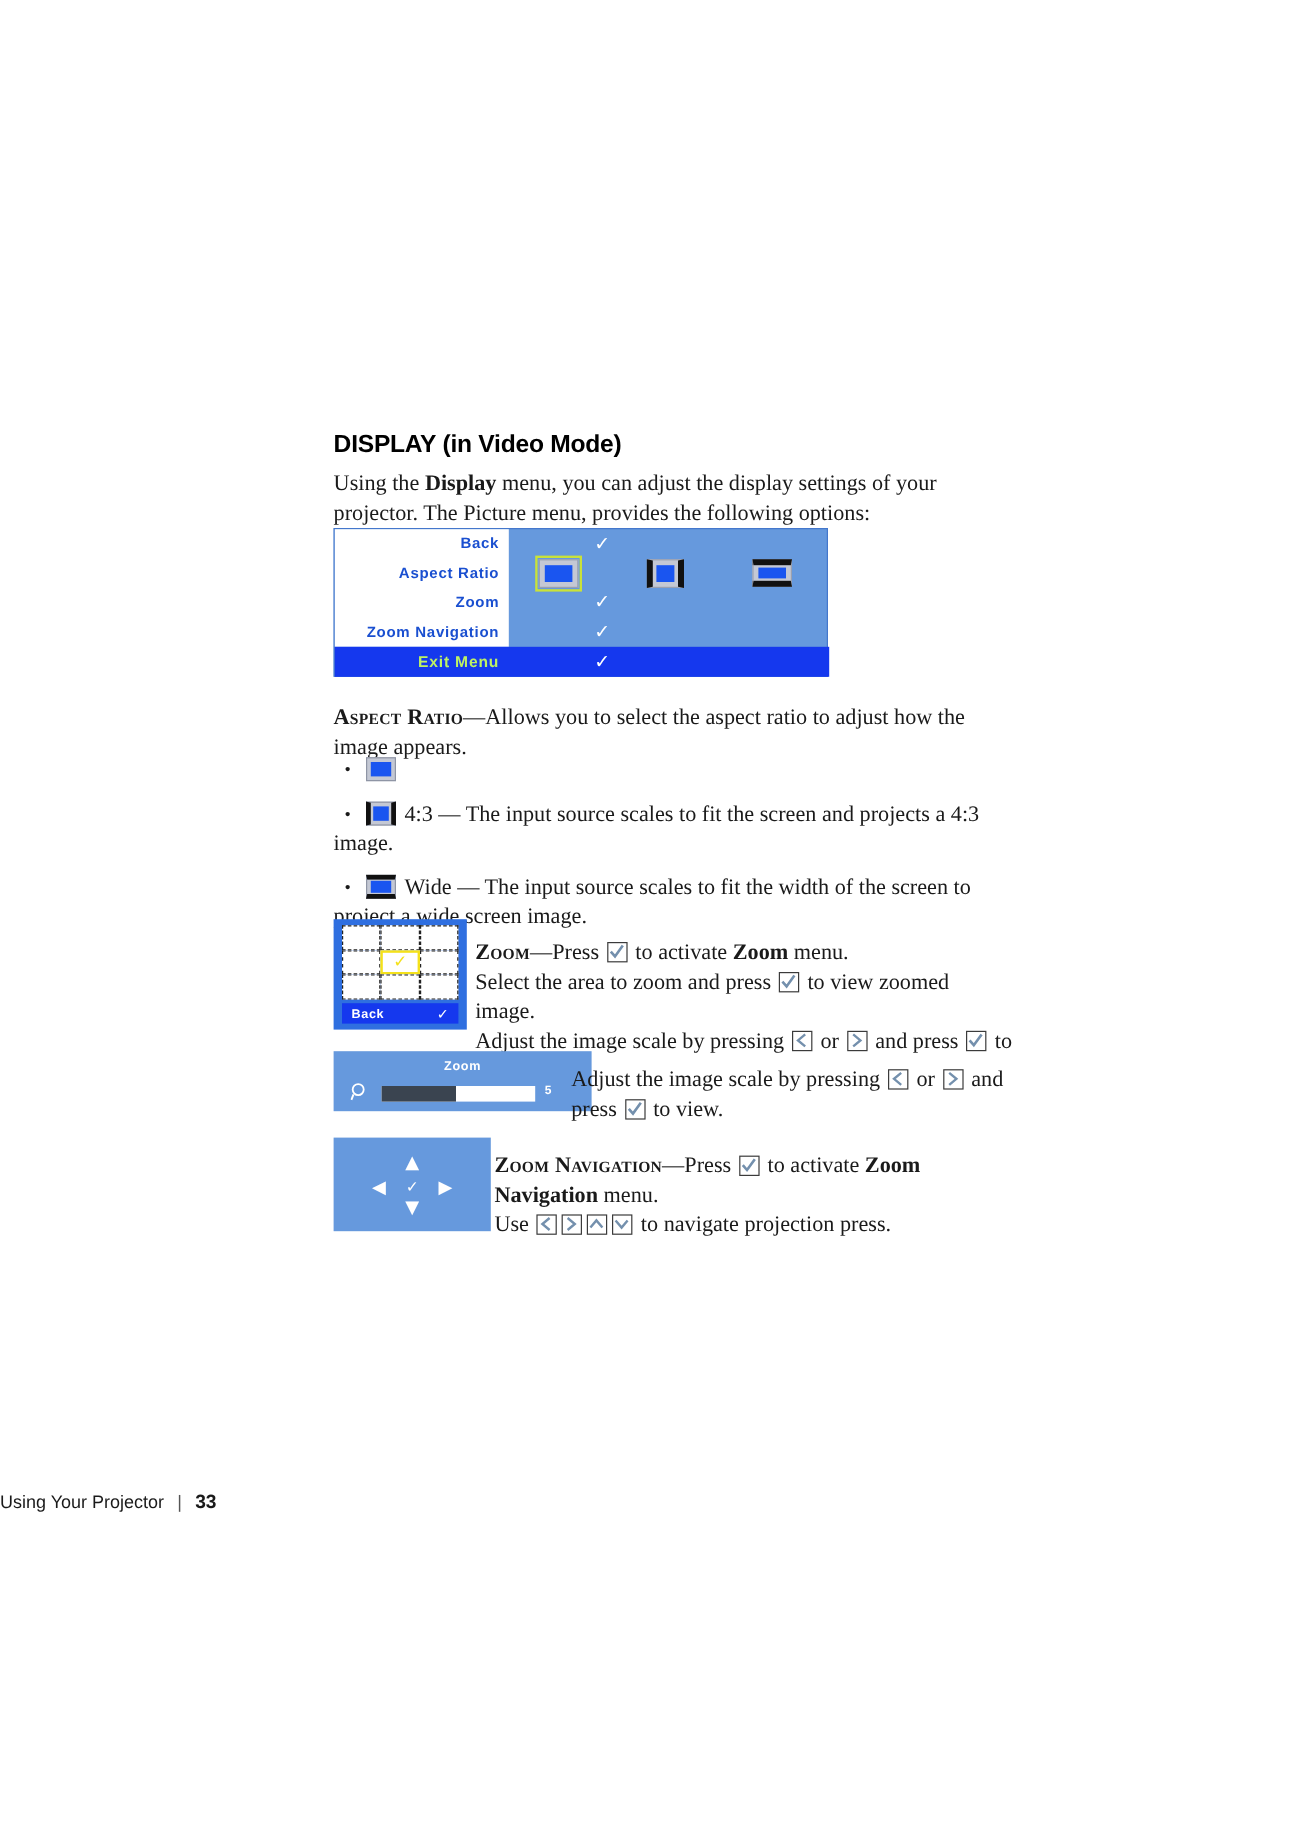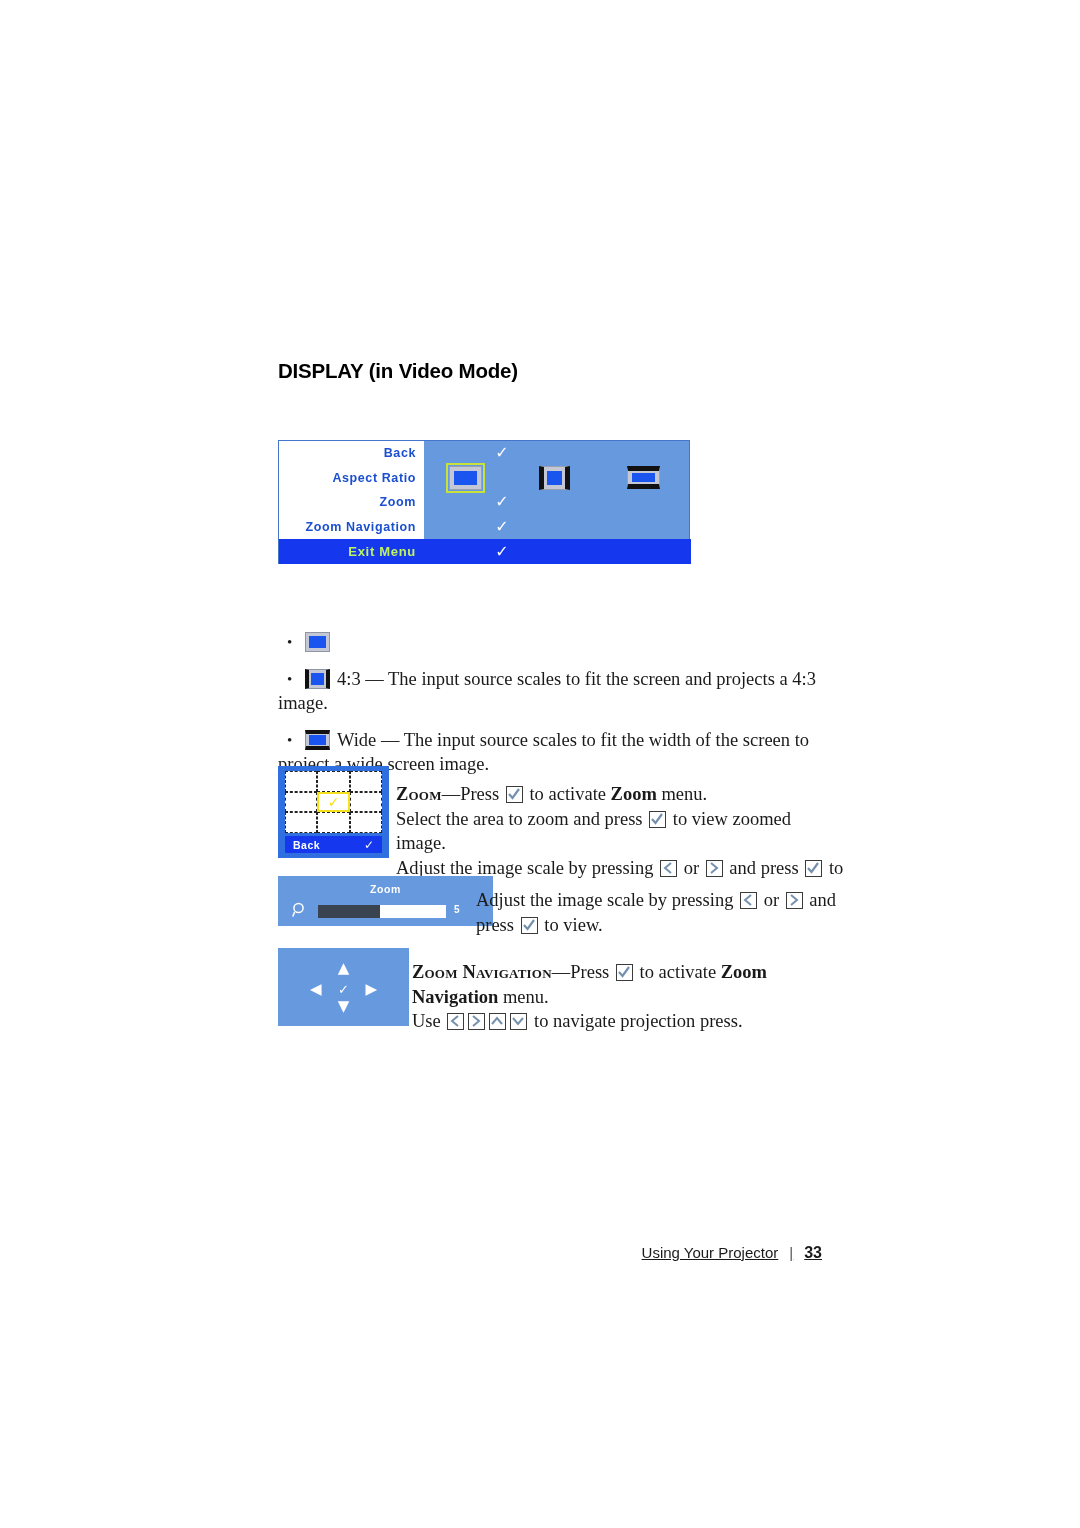--- a/index.html
+++ b/index.html
@@ -381,38 +381,37 @@
     background: #ffffff;
   }
   .key svg { position:absolute; left:0; top:0; }
 
   
   .footer {
     position: absolute;
     left: 0;
     top: 1232px;
     width: 1080px;
-    text-align: right;
     padding-right: 258px;
     box-sizing: border-box;
     font-family: "Liberation Sans", sans-serif;
     font-size: 15px;
     color: #1a1a1a;
-    text-decoration: underline;
   }
   .footer .sep { margin: 0 11px; color:#555; }
   .footer .pg { font-weight: bold; font-size: 16px; }
 </style>
 </head>
 <body>
 
 <div class="page">
 
   <div class="h-section">DISPLAY (in Video Mode)</div>
 
+  <div class="intro"><span>Using the </span><b>Display</b><span> menu, you can adjust the display settings of your projector. The Picture menu, provides the following options:</span></div>
 
   <div class="osd-menu">
     <div class="osd-rows">
       <div class="osd-labelcol"></div>
 
       <div class="osd-row" style="top:0px">
         <div class="osd-row-label">Back</div>
         <div class="osd-row-value">
           <div class="osd-check">✓</div>
         </div>
@@ -453,20 +452,21 @@
         </div>
       </div>
     </div>
 
     <div class="osd-exit">
       <div class="osd-exit-label">Exit Menu</div>
       <div class="osd-exit-val">✓</div>
     </div>
   </div>
 
+  <div class="ar-head"><span class="smallcaps">Aspect Ratio</span><span>—</span><span>Allows you to select the aspect ratio to adjust how the image appears.</span></div>
 
   <div class="bullets">
 
     <div class="bullet">
       <span class="dot">•</span>
       <span class="bicon bi-orig"><i></i></span>
     </div>
 
     <div class="bullet">
       <span class="dot">•</span>

